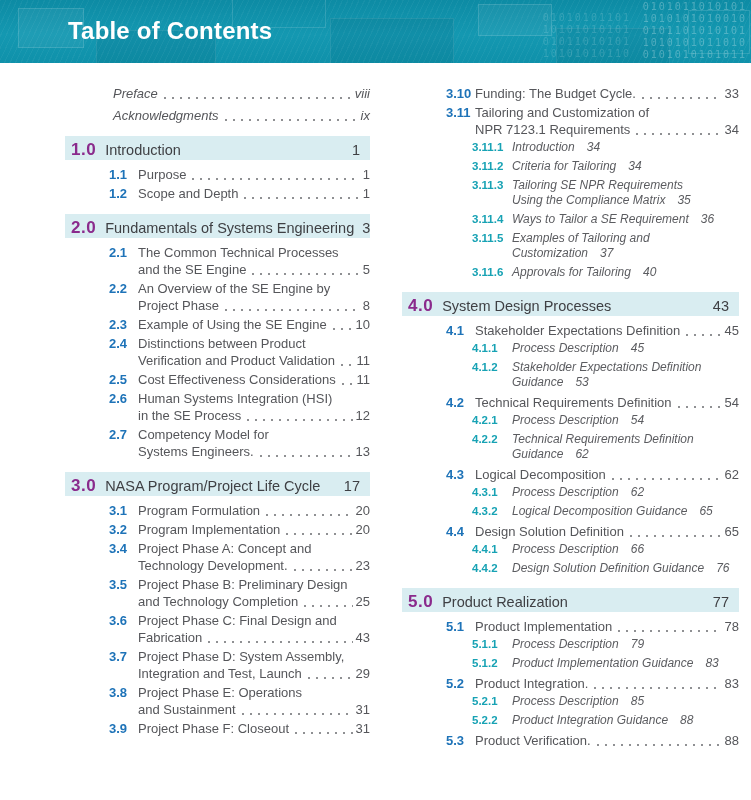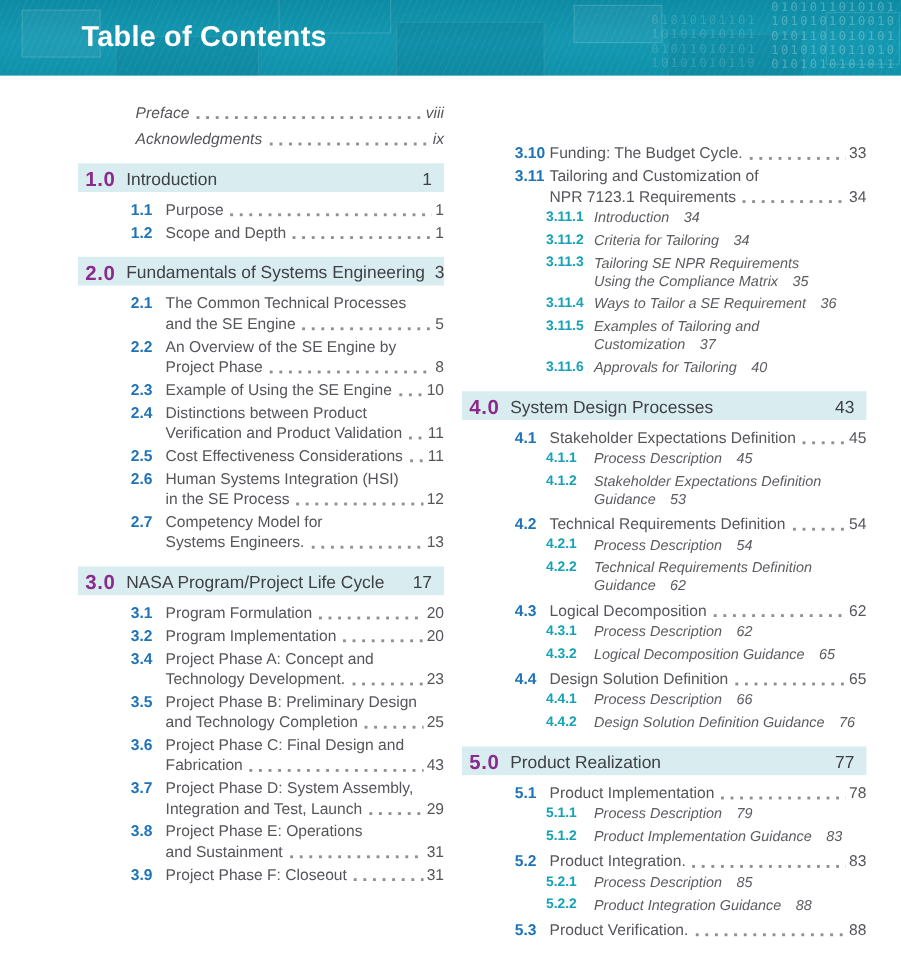--- a/index.html
+++ b/index.html
@@ -29,21 +29,21 @@
   .digits-a{right:4px;top:1px;}
   .digits-b{right:120px;top:12px;color:rgba(255,255,255,0.15);}
   .banner-title{
     position:absolute;left:68px;top:50%;transform:translateY(-52%);
     margin:0;color:#ffffff;font-size:24px;font-weight:bold;letter-spacing:0.2px;z-index:2;
   }
   
   .toc{position:relative;height:737px;}
   .col{position:absolute;top:22px;}
   .col-left{left:65px;width:305px;}
-  .col-right{left:385px;width:337px;margin-top:34px;}
+  .col-right{left:402px;width:337px;}
   
   .front{
     display:flex;align-items:baseline;margin:0 0 5px 48px;
     font-size:13px;line-height:17px;font-style:italic;color:#55565a;text-align:right;
   }
   .fpage{flex:none;font-style:italic;}
   
   .secbar{
     display:flex;align-items:center;height:20px;background:#d9edf1;
     margin:12px 0 6px 0;padding:4px 10px 0 6px;

